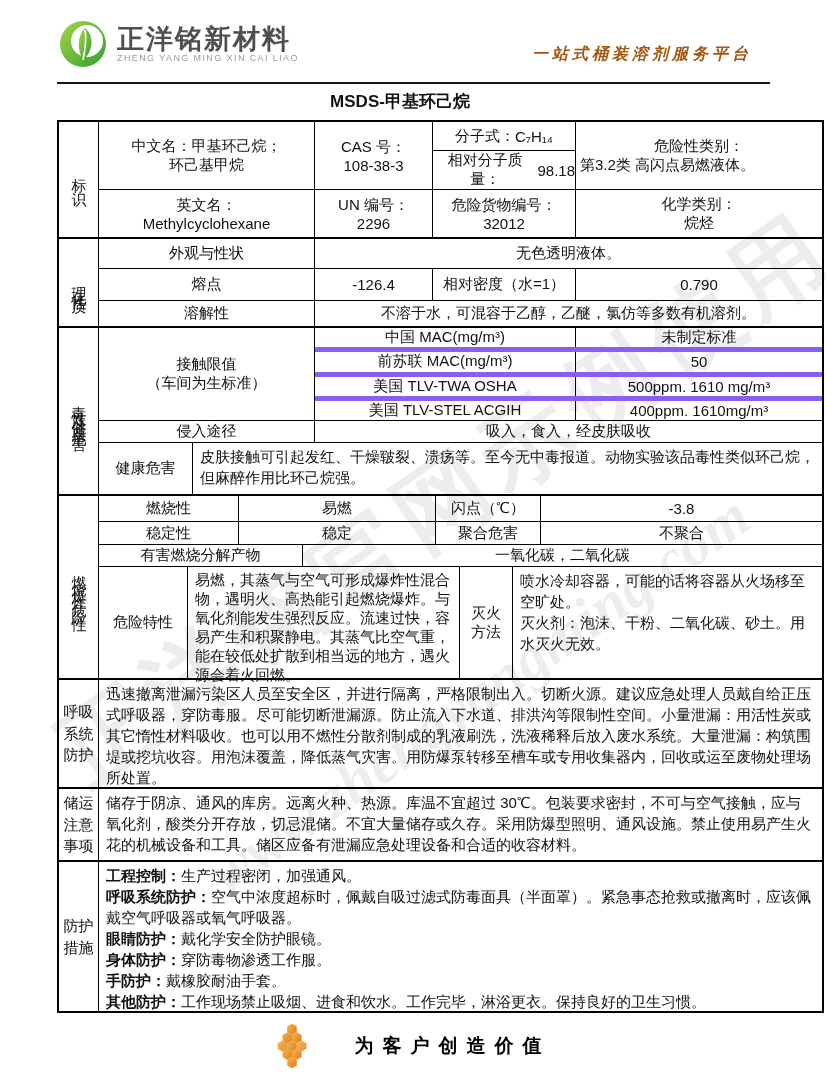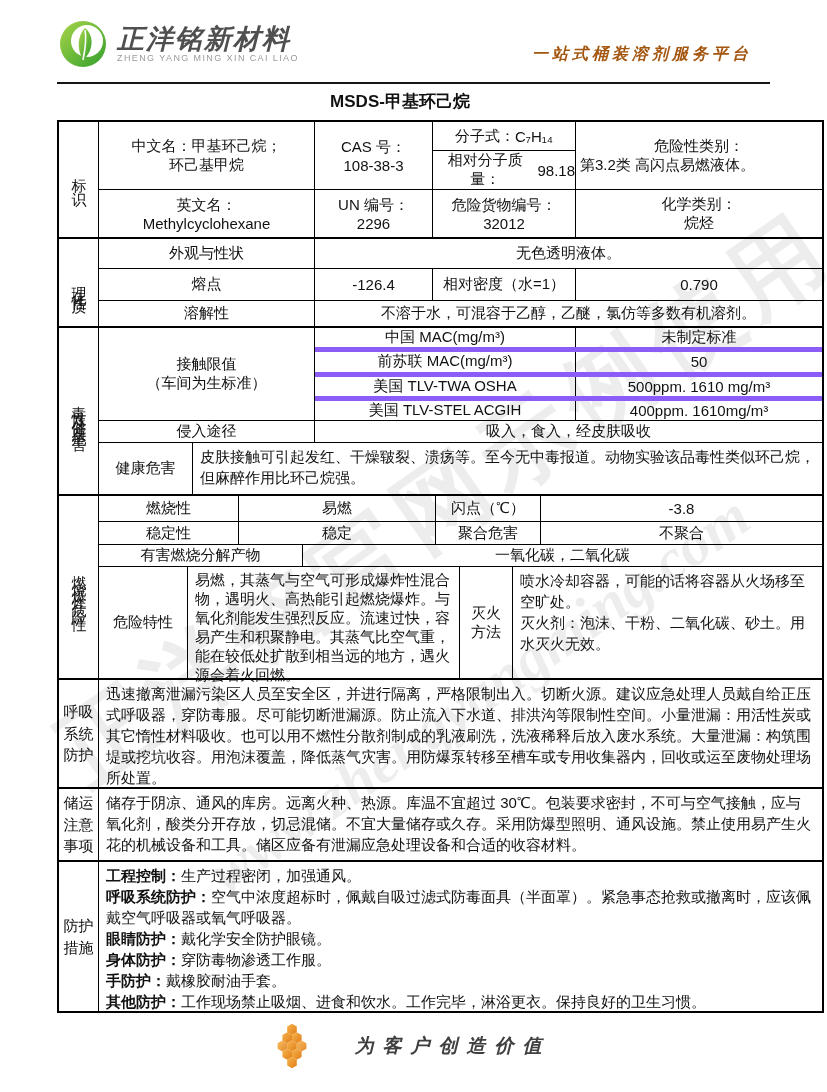--- a/index.html
+++ b/index.html
@@ -6,21 +6,21 @@
   .page{position:relative;width:827px;height:1092px;background:#ffffff;overflow:hidden;
         font-family:"Liberation Sans",sans-serif;color:#111;}
   
   .wm{position:absolute;z-index:0;white-space:nowrap;transform:rotate(-35deg);
       transform-origin:left center;color:rgba(80,80,80,0.10);font-weight:bold;pointer-events:none;}
   .wm-cn{left:70px;top:700px;font-size:92px;letter-spacing:10px;}
   .wm-url{left:215px;top:845px;font-size:60px;font-family:"Liberation Serif",serif;font-style:italic;}
   
   .header{position:absolute;left:57px;top:18px;right:57px;height:60px;z-index:1;}
   .logo{display:flex;align-items:center;gap:8px;}
-  .logo-text .cn{font-size:27px;font-weight:bold;color:#4f4f4f;letter-spacing:2px;line-height:1.05;font-style:italic;}
+  .logo-text .cn{font-size:27px;font-weight:bold;color:#4f4f4f;letter-spacing:2px;line-height:1.05;}
   .logo-text .en{font-size:9px;color:#9a9a9a;letter-spacing:1.4px;}
   .slogan{position:absolute;right:18px;top:26px;font-family:"Liberation Serif",serif;
           font-style:italic;font-weight:bold;font-size:16px;color:#a4560f;letter-spacing:4px;}
   .header-rule{position:absolute;left:57px;top:82px;width:713px;border-top:2px solid #161616;z-index:1;}
   .doc-title{position:absolute;left:0;top:90px;width:800px;text-align:center;
              font-size:17px;font-weight:bold;z-index:1;}
   
   .doc-table{position:absolute;left:57px;top:120px;width:767px;border:2px solid #000;
              z-index:1;box-sizing:border-box;font-size:15px;}
   .sec{display:flex;border-top:2px solid #000;}
@@ -43,22 +43,22 @@
   .g-row + .g-row{border-top:5px solid #8b5cf6;}
   .g-name{width:261px;min-width:261px;border-right:1px solid #000;display:flex;
           align-items:center;justify-content:center;box-sizing:border-box;}
   .g-val{flex:1;display:flex;align-items:center;justify-content:center;min-width:0;}
   .para{line-height:21px;text-align:left;justify-content:flex-start;padding:3px 7px;}
   .para2{line-height:19px;}
   .plabel{font-weight:bold;}
   
   .footer{position:absolute;left:0;right:0;top:1022px;display:flex;align-items:center;
           justify-content:center;gap:48px;z-index:1;}
-  .footer-slogan{font-family:"Liberation Serif",serif;font-style:italic;font-weight:bold;
-                 font-size:19px;color:#404040;letter-spacing:9px;}
+  .footer-slogan{font-family:"Liberation Serif",serif;font-weight:bold;
+                 font-size:19px;color:#000000;letter-spacing:9px;}
 </style>
 </head>
 <body>
 
 <div class="page">
 
   <div>
     <div class="wm wm-cn">正洋铭官网示例使用</div>
     <div class="wm wm-url">www.zhengyangming.com</div>
   </div>

